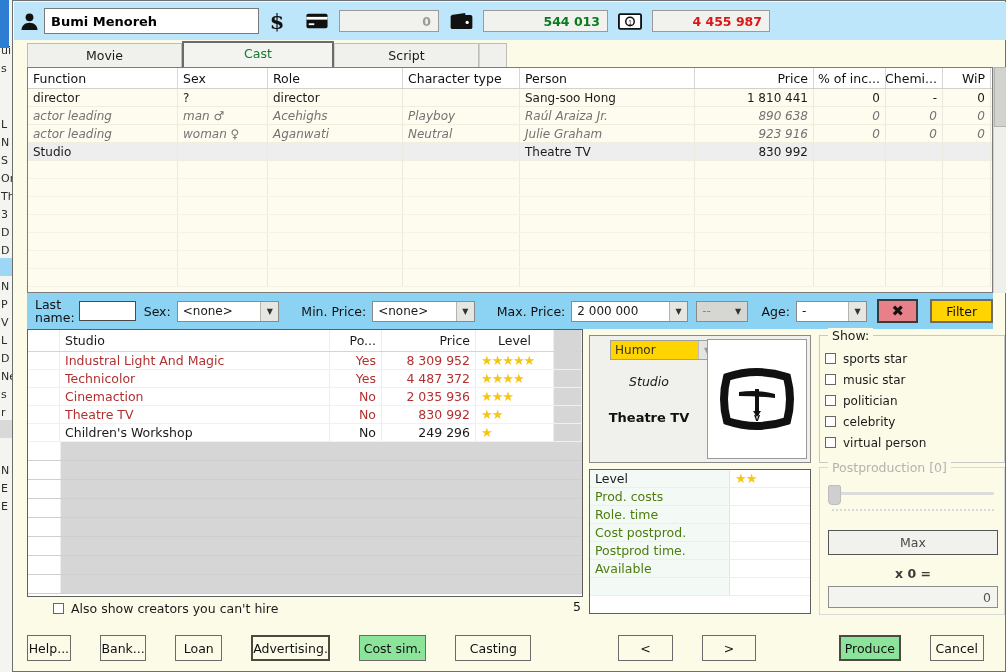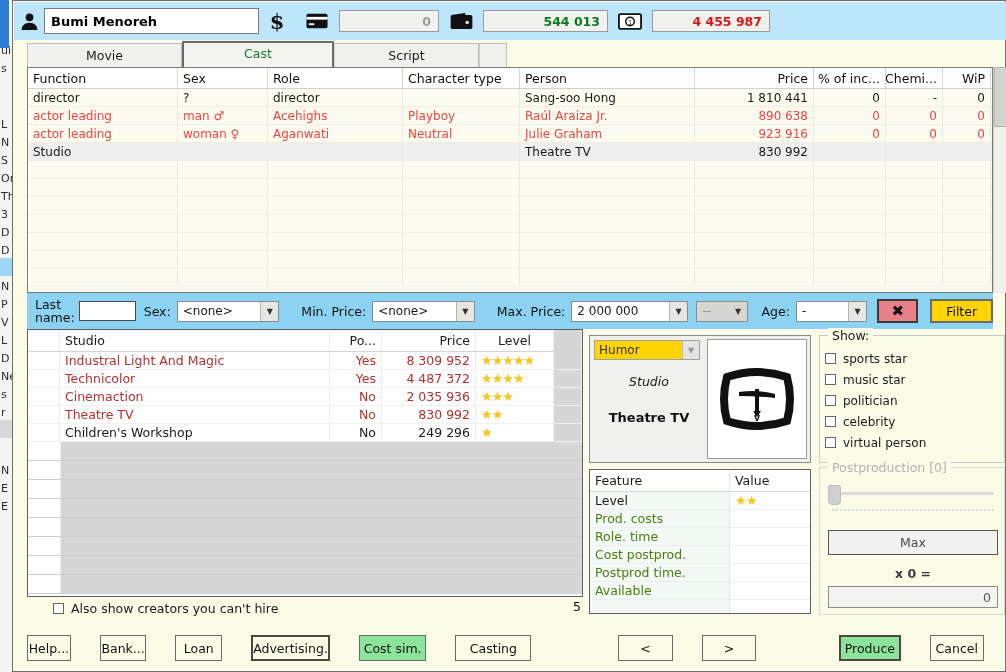--- a/index.html
+++ b/index.html
@@ -58,21 +58,21 @@
   .ct-cell{box-sizing:border-box;padding:0 5px;overflow:hidden;white-space:nowrap;
      border-right:1px solid #eaeade;height:100%;display:flex;align-items:center;}
   .ct-head .ct-cell{border-right:1px solid #d8d8d2;}
   .c-func{width:150px;} .c-sex{width:90px;} .c-role{width:135px;}
   .c-ctype{width:117px;} .c-person{width:175px;}
   .c-price{width:119px;justify-content:flex-end;}
   .c-pct{width:72px;justify-content:flex-end;}
   .c-chem{width:57px;justify-content:flex-end;}
   .c-wip{width:48px;justify-content:flex-end;}
   .ct-body .ct-row{background:#fdfcef;border-bottom:1px solid #f0efdf;}
-  .ct-row.red{color:#ef4444;}
+  .ct-row.red{color:#737373;font-style:italic;}
   .ct-row.sel{background:#eeeeee;}
   .ct-filler{background:#fdfcef;}
   .ct-filler .ct-row{border-bottom:1px solid #f4f3e4;}
 
   
   #filterbar{position:absolute;left:14px;top:292px;width:966px;height:36px;
      background:#8cd2f3;display:flex;align-items:center;box-sizing:border-box;}
   .fb-label{font-size:12.5px;color:#111;margin:0 6px 0 8px;white-space:nowrap;}
   #lastname-label{line-height:13px;margin-left:8px;margin-right:4px;}
   .fb-text{height:20px;width:60px;background:#fff;border:1px solid #4a4a4a;
@@ -105,21 +105,21 @@
   .s-price{width:94px;justify-content:flex-end;} .s-level{width:78px;}
   .s-tail{width:28px;background:#d6d6d6;}
   .sl-body .sl-row{border-bottom:1px solid #f1f1f1;background:#fff;}
   .sl-row.red{color:#b23030;}
   .sl-empty{background:#d6d6d6;height:18px;border-bottom:1px solid #cfcfcf;}
   .stars{color:#f5c518;font-size:13px;letter-spacing:-1px;line-height:1;}
 
   
   #detail-panel{position:absolute;left:576px;top:334px;width:222px;height:128px;
      background:#f0f0ec;border:1px solid #8a8a8a;box-sizing:border-box;}
-  #genre-select{position:absolute;left:4px;top:4px;width:106px;height:20px;
+  #genre-select{position:absolute;left:20px;top:4px;width:106px;height:20px;
      background:#ffd400;border:1px solid #a0a0a0;display:flex;align-items:center;
      box-sizing:border-box;font-size:12px;color:#333;}
   #genre-select .sv{flex:1;padding-left:4px;}
   #genre-select .arrow{width:16px;height:100%;background:#e4e4e0;
      border-left:1px solid #bbb;display:flex;align-items:center;
      justify-content:center;font-size:8px;color:#999;}
   #detail-kind{position:absolute;left:0;top:38px;width:118px;text-align:center;
      font-style:italic;font-size:12.5px;color:#1a1a1a;}
   #detail-name{position:absolute;left:0;top:74px;width:118px;text-align:center;
      font-weight:bold;font-size:13px;color:#111;}
@@ -551,24 +551,20 @@
         <path d="M10 18 Q40 8 70 18 Q76 40 70 62 Q40 72 10 62 Q4 40 10 18 Z" fill="none" stroke="#111" stroke-width="8"></path>
         <path d="M22 33 Q40 30 58 35 L58 39 Q40 37 22 37 Z" fill="#111"></path>
         <rect x="38" y="30" width="4" height="26" fill="#111"></rect>
         <path d="M36 52 L44 52 L40 58 Z" fill="#111"></path>
         <text x="40" y="62" font-size="11" font-weight="bold" text-anchor="middle" fill="#111" font-family="sans-serif">v</text>
       </svg>
     </div>
   </div>
 
   <div id="feature-table">
-    <div class="ft-row ft-head">
-      <div class="ft-f">Feature</div>
-      <div class="ft-v">Value</div>
-    </div>
     <div id="feature-body">
         <div class="ft-row">
           <div class="ft-f">Level</div>
           <div class="ft-v">
             <span class="stars">★★</span>
           </div>
         </div>
         <div class="ft-row dim">
           <div class="ft-f">Prod. costs</div>
           <div class="ft-v"></div>

